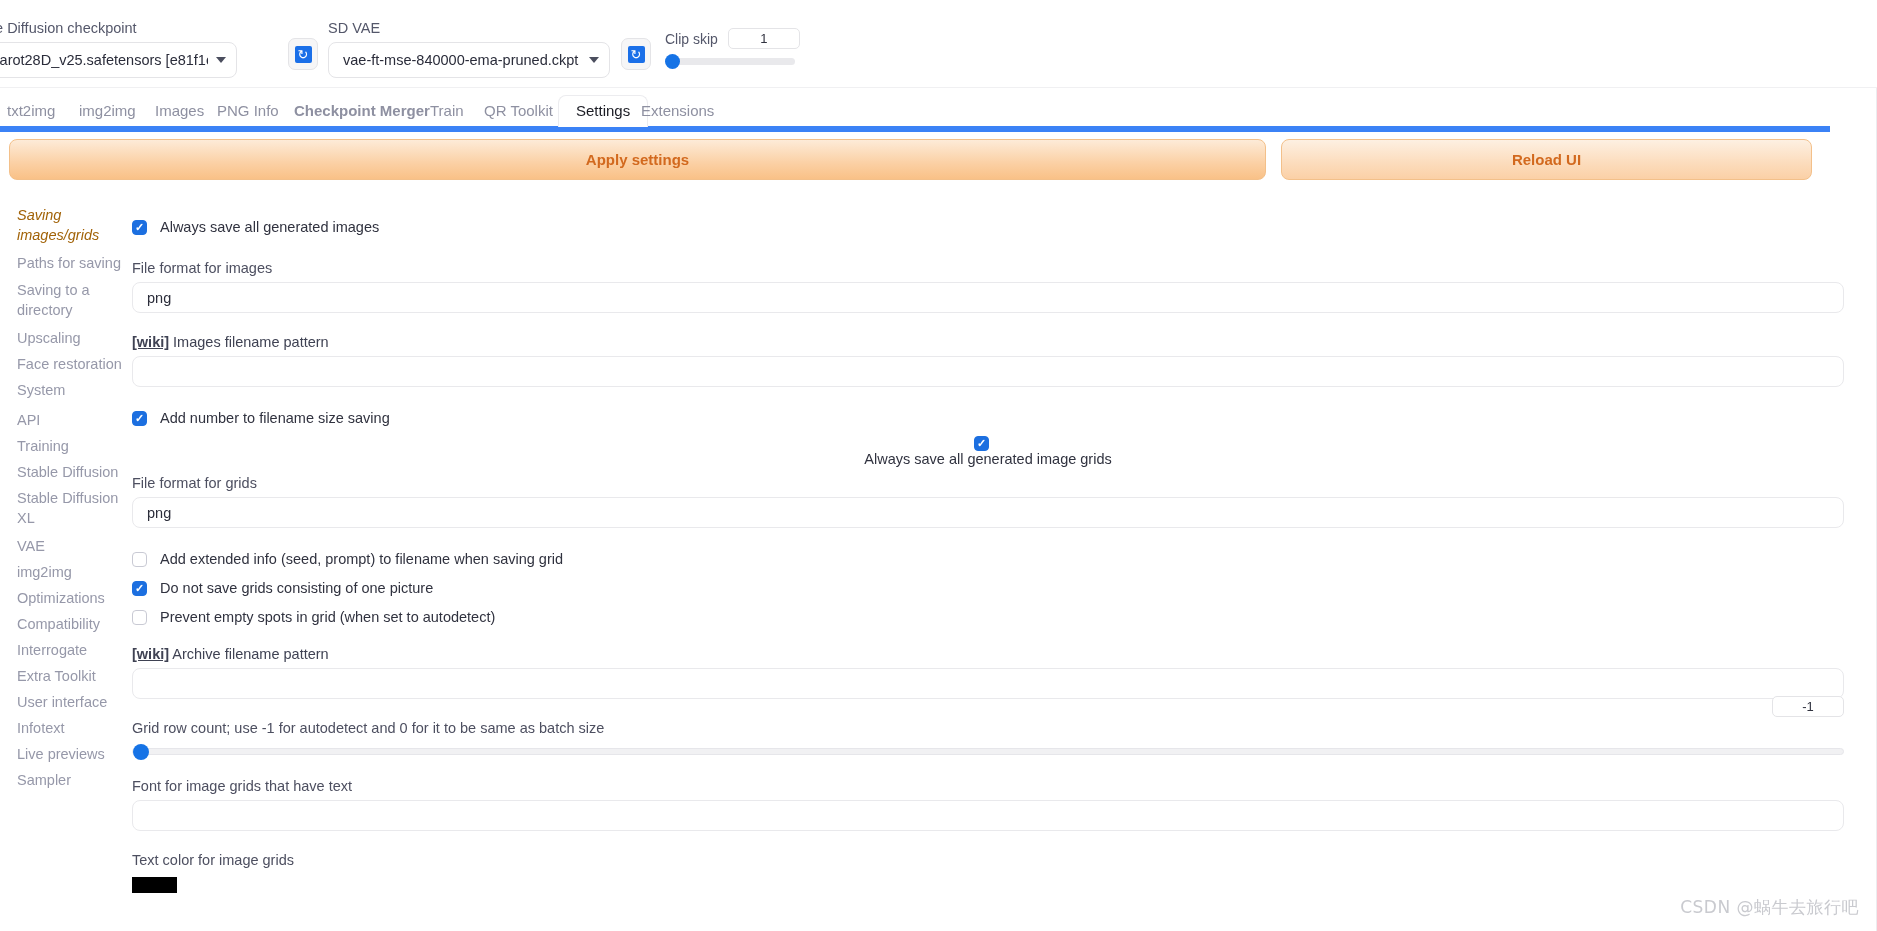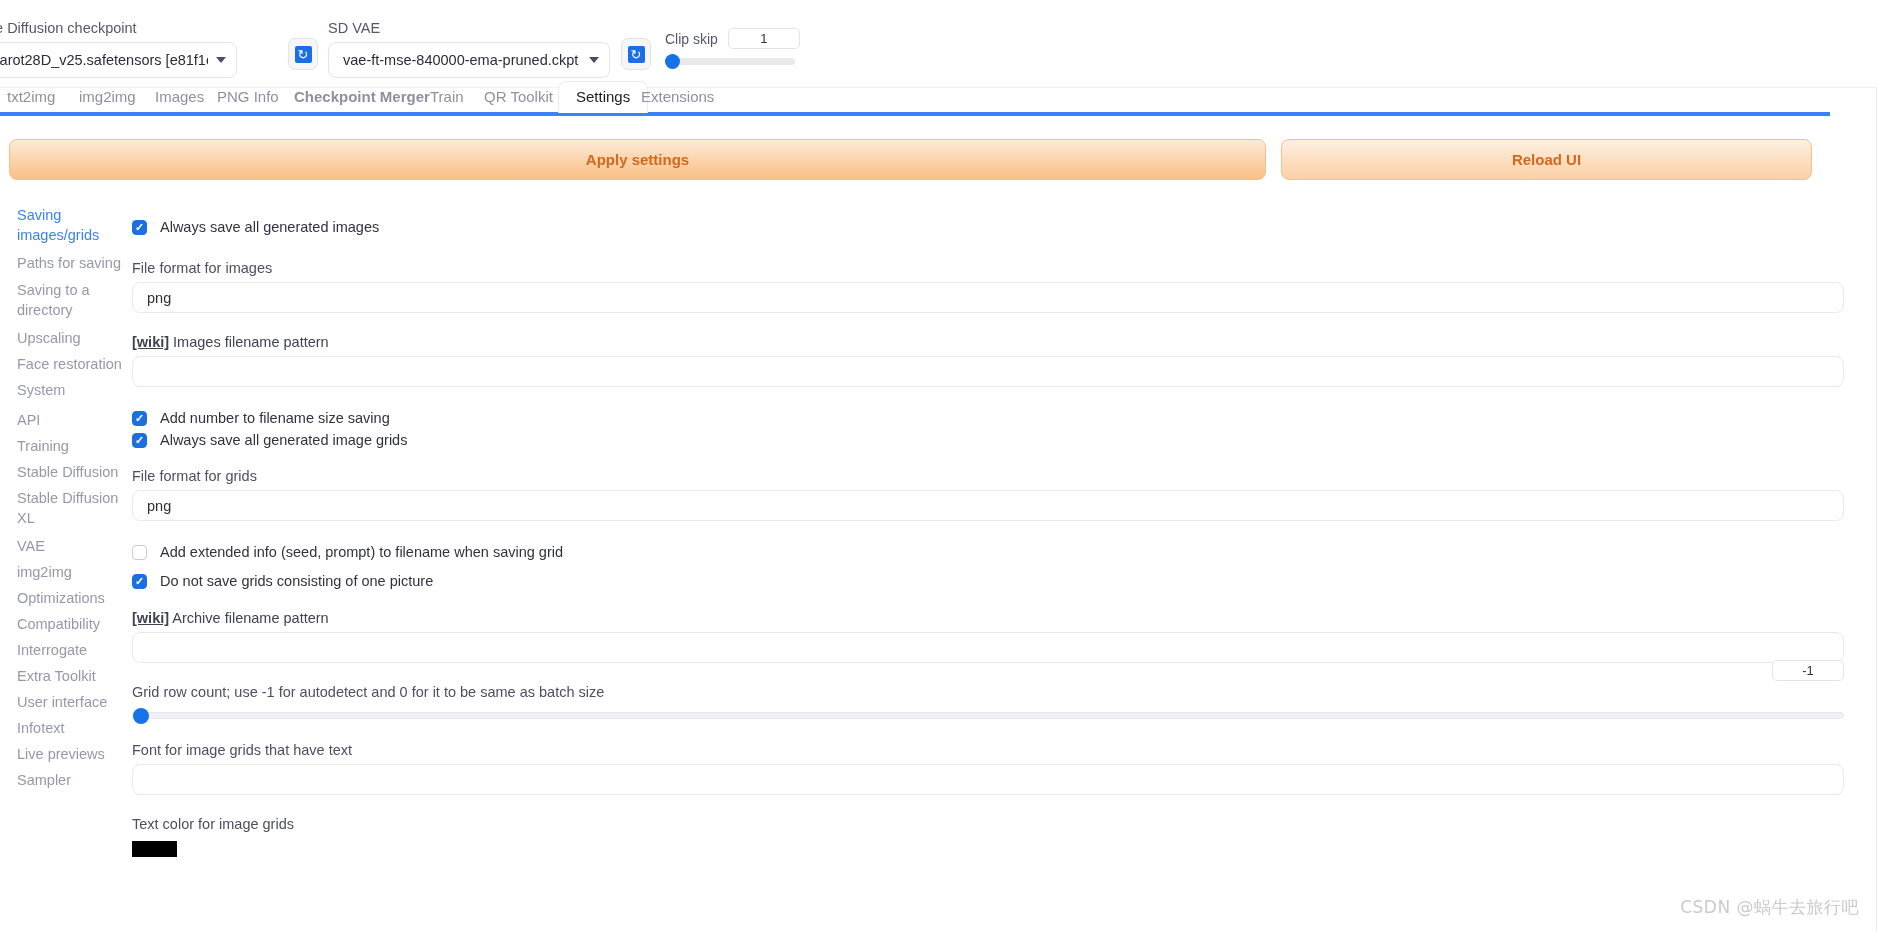--- a/index.html
+++ b/index.html
@@ -58,22 +58,22 @@
     position: absolute; left: 10px; top: 30px; width: 130px; height: 7px;
     background: #e9e9ec; border-radius: 4px;
   }
   #clipskip-thumb {
     position: absolute; left: 0px; top: -4px; width: 15px; height: 15px;
     background: #1673e6; border-radius: 50%;
   }
 
   
   #tabbar {
-    position: absolute; left: 0; top: 86px; width: 1830px; height: 30px;
-    border-bottom: 4px solid #3b82f6;
+    position: absolute; left: 0; top: 102px; width: 1830px; height: 30px;
+    border-bottom: 6px solid #3b82f6;
   }
   .tab {
     position: absolute; bottom: 0; font-size: 15px; color: #8e90a1;
     padding: 4px 0 7px 0; white-space: nowrap;
   }
   .tab.active {
     color: #1b1c24; border: 1px solid #ececef; border-bottom: 1px solid #fff;
     border-radius: 8px 8px 0 0; background: #fff;
     padding: 6px 17px 7px 17px; bottom: -1px;
   }
@@ -94,21 +94,21 @@
     left: 1281px; top: 139px; width: 531px;
     background: linear-gradient(to bottom, #fdf0e2 0%, #fcdcbc 60%, #fbd0a6 100%);
   }
 
   
   #sidebar { position: absolute; left: 17px; top: 205px; width: 112px; }
   .side-item {
     font-size: 14.5px; color: #9698a9; line-height: 20px;
     margin-bottom: 6px; white-space: pre-line;
   }
-  .side-item.active { color: #3b82f6; }
+  .side-item.active { color: #a16207; font-style: italic; }
 
   
   #main { position: absolute; left: 132px; top: 205px; width: 1712px; }
   .row-check { display: flex; align-items: center; margin: 0 0 0 0; height: 22px; }
   .cb {
     width: 15px; height: 15px; border-radius: 4px; border: 1px solid #c9cad4;
     background: #fff; margin-right: 13px; flex: none;
     display: flex; align-items: center; justify-content: center;
   }
   .cb.on { background: #1c6fe0; border-color: #1c6fe0; }
@@ -246,40 +246,44 @@
   <div style="margin-top:21px;">
     <div class="field-label wiki"><u>[wiki]</u> <span>Images filename pattern</span></div>
     <div class="textbox"></div>
   </div>
 
   <div class="row-check" style="margin-top:20px;">
     <span class="cb on"></span>
     <span class="check-label">Add number to filename size saving</span>
   </div>
 
-  <div class="row-check" style="">
+  <div class="row-check" style="margin-top:7px;flex-direction:column;">
     <span class="cb on"></span>
     <span class="check-label">Always save all generated image grids</span>
   </div>
 
   <div style="margin-top:17px;">
     <div class="field-label">File format for grids</div>
     <div class="textbox">png</div>
   </div>
 
   <div class="row-check" style="margin-top:20px;">
     <span class="cb"></span>
     <span class="check-label">Add extended info (seed, prompt) to filename when saving grid</span>
   </div>
 
   <div class="row-check" style="margin-top:7px;">
     <span class="cb on"></span>
     <span class="check-label">Do not save grids consisting of one picture</span>
   </div>
 
+  <div class="row-check" style="margin-top:7px;">
+    <span class="cb"></span>
+    <span class="check-label">Prevent empty spots in grid (when set to autodetect)</span>
+  </div>
 
   <div style="margin-top:18px;">
     <div class="field-label wiki"><u>[wiki]</u> <span>Archive filename pattern</span></div>
     <div class="textbox"></div>
   </div>
 
   <div style="margin-top:21px; position:relative;">
     <div class="field-label">Grid row count; use -1 for autodetect and 0 for it to be same as batch size</div>
     <div class="num-pill">-1</div>
     <div class="slider-track">

